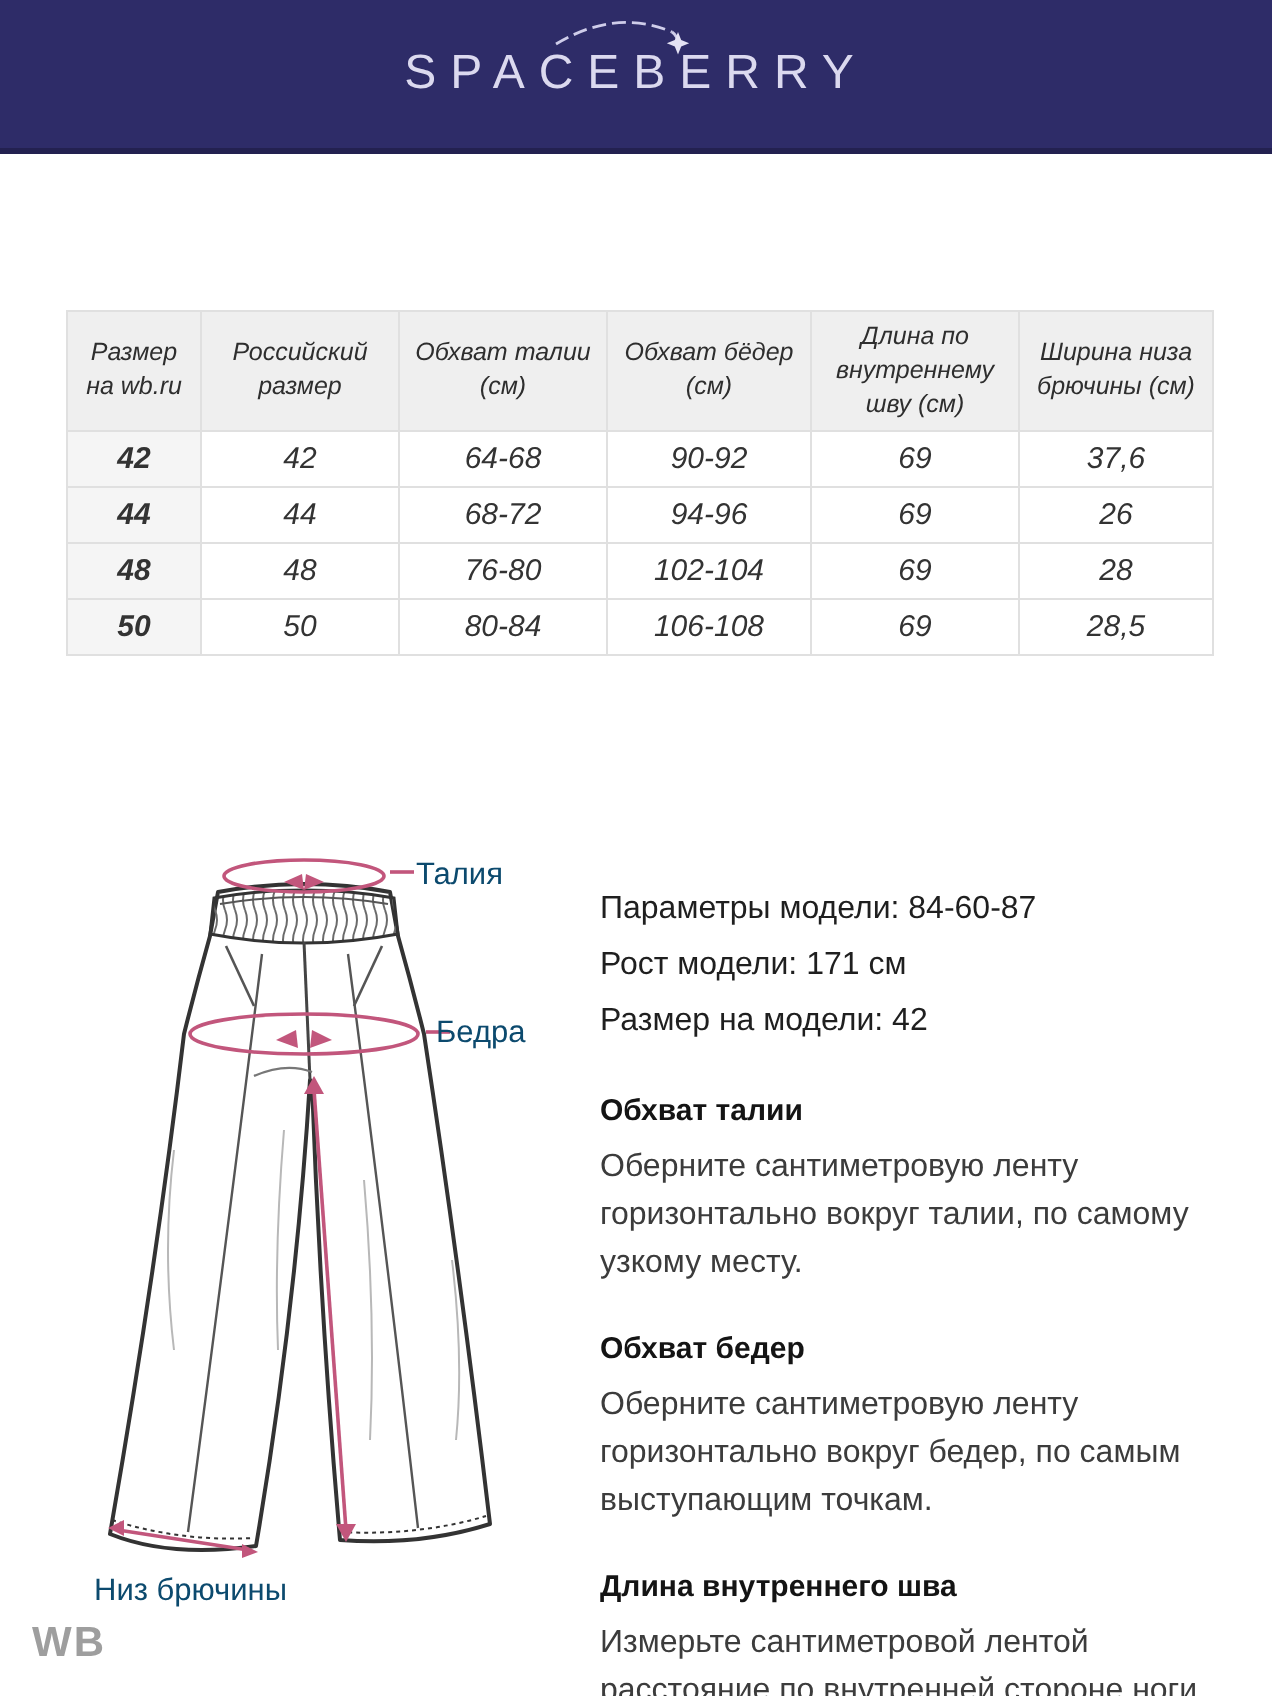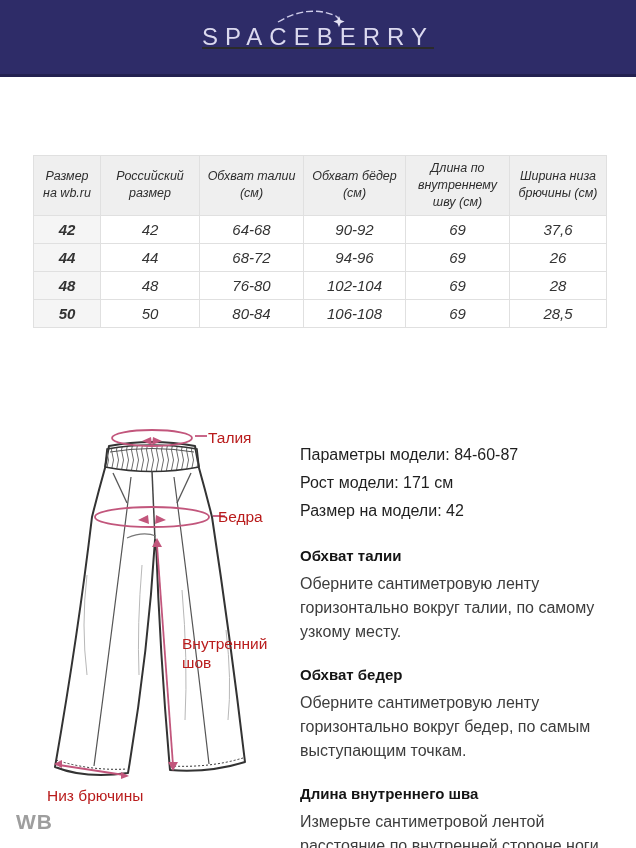--- a/index.html
+++ b/index.html
@@ -16,21 +16,21 @@
     width:636px;height:848px;position:relative;overflow:hidden;
     font-family:"Liberation Sans","DejaVu Sans",sans-serif;color:var(--ink);
   }
 
   
   .brand-band{
     position:absolute;left:0;top:0;width:636px;height:77px;
     background:var(--navy);border-bottom:3px solid var(--navy-dark);
     display:flex;align-items:center;justify-content:center;
   }
-  .logo-wrap{position:relative;display:flex;align-items:flex-start;text-decoration:underline;}
+  .logo-wrap{position:relative;display:flex;align-items:flex-start;}
   .logo-text{
     color:#dbd9ef;font-size:24px;letter-spacing:7px;font-weight:400;
     font-family:"Liberation Sans","DejaVu Sans",sans-serif;
   }
   .logo-comet{position:absolute;left:72px;top:-17px;width:90px;height:26px;}
 
   
   .size-table{
     position:absolute;left:33px;top:155px;width:573px;
     border-collapse:collapse;table-layout:fixed;
@@ -44,21 +44,21 @@
     height:56px;padding:4px 6px;color:#2e2e2e;
   }
   .size-table tbody td,.size-table tbody th{height:28px;padding:0 4px;}
   .size-table tbody th{background:#f5f5f5;font-weight:700;font-size:15px;}
   .size-table tbody td{background:#ffffff;font-weight:400;}
 
   
   .diagram{position:absolute;left:30px;top:415px;width:270px;height:400px;}
   .diagram svg{position:absolute;left:0;top:0;}
   .diag-label{
-    position:absolute;font-size:15.5px;font-weight:500;color:#b91c1c;line-height:1.2;
+    position:absolute;font-size:15.5px;font-weight:500;color:#0c4a6e;line-height:1.2;
   }
   #lbl-waist{left:178px;top:14px;}
   #lbl-hips{left:188px;top:93px;}
   #lbl-inseam{left:152px;top:220px;width:100px;}
   #lbl-hem{left:17px;top:372px;}
   .pink-stroke{stroke:var(--accent);fill:none;}
   .pink-fill{fill:var(--accent);stroke:none;}
 
   
   .info-col{position:absolute;left:300px;top:441px;width:320px;}
@@ -191,21 +191,20 @@
     <polygon class="pink-fill" points="127,123 122,132 132,132"></polygon>
     <polygon class="pink-fill" points="143,356 138,347 148,347"></polygon>
 
     <line class="pink-stroke" x1="29" y1="350" x2="94" y2="360" stroke-width="1.8"></line>
     <polygon class="pink-fill" points="24,349 32,345 32,353"></polygon>
     <polygon class="pink-fill" points="99,361 91,357 91,364"></polygon>
   </svg>
 
   <span class="diag-label" id="lbl-waist">Талия</span>
   <span class="diag-label" id="lbl-hips">Бедра</span>
-  <span class="diag-label" id="lbl-inseam">Внутренний шов</span>
   <span class="diag-label" id="lbl-hem">Низ брючины</span>
 </div>
 
 <div class="info-col">
   <div class="model-line">
     <span class="lbl">Параметры модели:</span>
     <span class="val">84-60-87</span>
   </div>
   <div class="model-line">
     <span class="lbl">Рост модели:</span>

